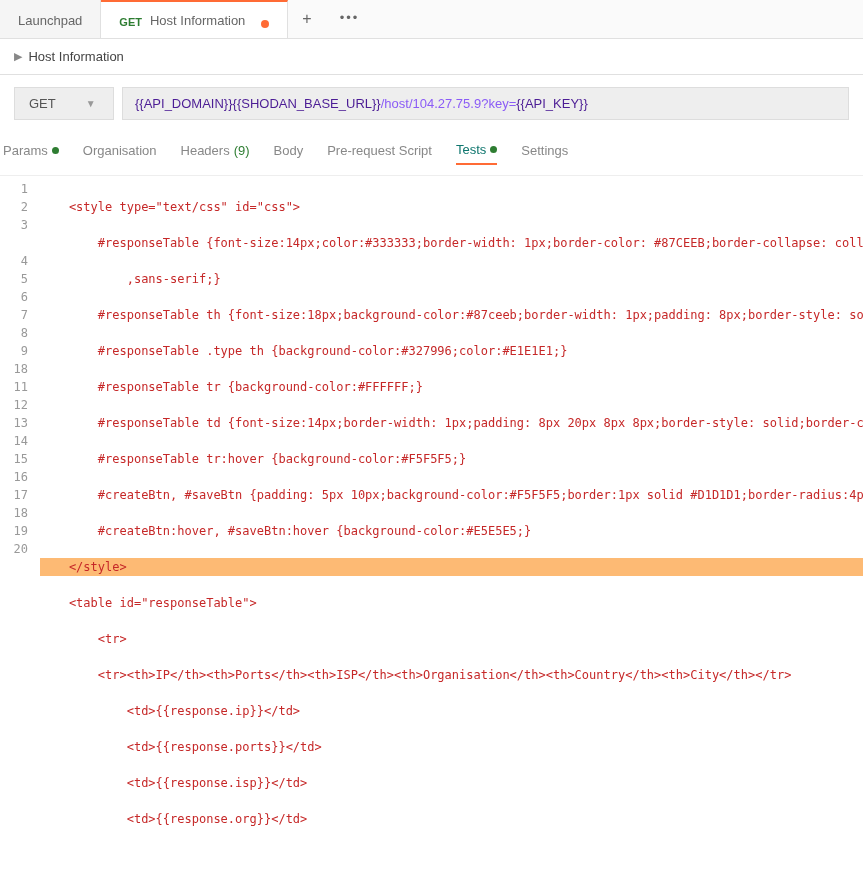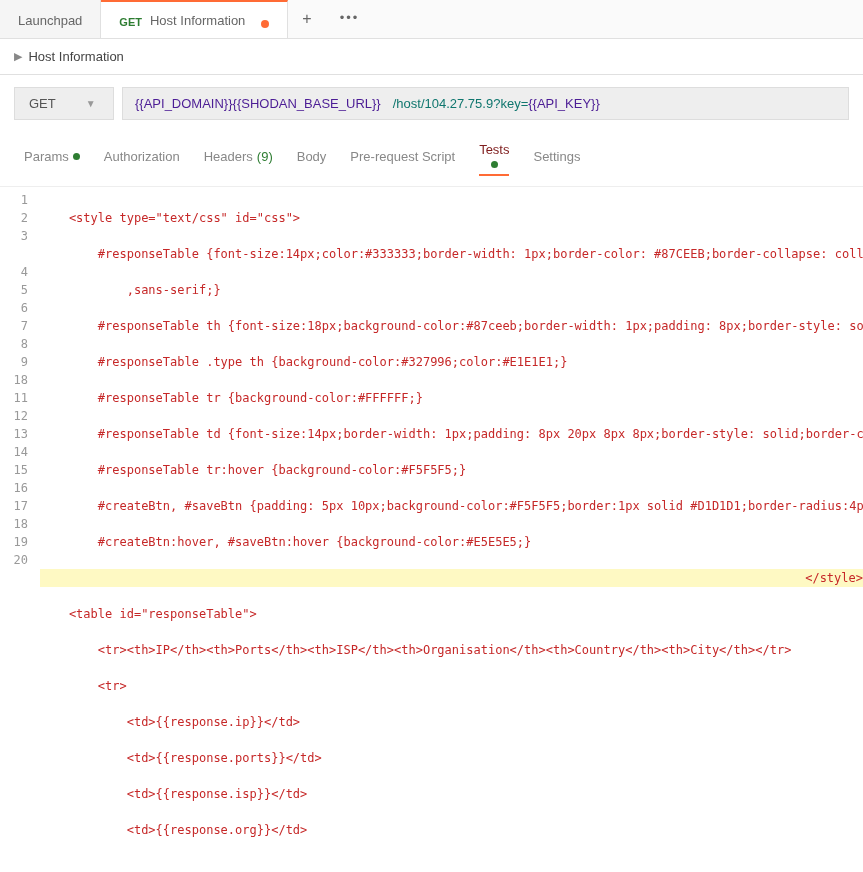--- a/index.html
+++ b/index.html
@@ -11,32 +11,32 @@
 .tab .dirty-dot { width: 8px; height: 8px; border-radius: 50%; background: #ff6b35; margin-left: 8px; }
 .tab-add { padding: 10px 14px; color: #666; cursor: pointer; font-size: 16px; }
 .tab-more { padding: 10px 14px; color: #666; cursor: pointer; letter-spacing: 2px; }
 .breadcrumb { padding: 10px 14px; border-bottom: 1px solid #e0e0e0; display: flex; align-items: center; gap: 6px; color: #444; }
 .breadcrumb .arrow { color: #888; font-size: 11px; }
 .request-row { display: flex; padding: 12px 14px; gap: 8px; }
 .method-select { background: #eeeeee; border: 1px solid #ddd; padding: 8px 14px; color: #555; display: flex; align-items: center; gap: 30px; min-width: 100px; cursor: pointer; }
 .method-select .caret { font-size: 10px; color: #999; }
 .url-input { flex: 1; background: #eeeeee; border: 1px solid #ddd; padding: 8px 12px; color: #333; font-family: inherit; font-size: 13px; }
 .url-var { color: #4c1d95; }
-.url-plain { color: #0f766e; margin-left: 12px; }
-.req-tabs { display: flex; gap: 24px; padding: 10px 24px; border-bottom: 1px solid #eee; }
+.url-plain { color: #8b5cf6; }
+.req-tabs { display: flex; gap: 24px; padding: 10px 3px; border-bottom: 1px solid #eee; }
 .req-tab { color: #888; cursor: pointer; padding-bottom: 6px; display: flex; align-items: center; gap: 4px; }
-.req-tab.active { color: #7f1d1d; border-bottom: 2px solid #ff6b35; flex-direction: column; }
+.req-tab.active { color: #0f766e; border-bottom: 2px solid #ff6b35; }
 .dot-green { width: 7px; height: 7px; border-radius: 50%; background: #2e7d32; display: inline-block; }
 .count-green { color: #2e7d32; }
 .editor { font-family: Consolas, Monaco, monospace; font-size: 12px; line-height: 1.5; display: flex; padding: 4px 0; }
 .gutter { width: 40px; text-align: right; color: #999; padding-right: 12px; user-select: none; }
 .gutter div { height: 18px; }
 .code-area { flex: 1; overflow: hidden; white-space: pre; }
 .code-line { height: 18px; }
-.code-line.hl { background: #fef9c3; display: block; margin-left: -4px; padding-left: 4px; text-align: right; }
+.code-line.hl { background: #fdba74; display: block; margin-left: -4px; padding-left: 4px; }
 .kw { color: #1565c0; }
 .mstr { color: #c62828; }
 </style>
 </head>
 <body>
 
 <div class="tabs-bar">
   <div class="tab">
     <span>Launchpad</span>
   </div>
@@ -63,21 +63,21 @@
     <span class="url-var">{{API_DOMAIN}}</span><span class="url-var">{{SHODAN_BASE_URL}}</span><span class="url-plain">/host/104.27.75.9?key=</span><span class="url-var">{{API_KEY}}</span>
   </div>
 </div>
 
 <div class="req-tabs">
   <div class="req-tab">
       <span>Params</span>
       <span class="dot-green"></span>
     </div>
   <div class="req-tab">
-      <span>Authorization</span>
+      <span>Organisation</span>
     </div>
   <div class="req-tab">
       <span>Headers</span> 
       <span class="count-green">(9)</span>
     </div>
   <div class="req-tab">
       <span>Body</span>
     </div>
   <div class="req-tab">
       <span>Pre-request Script</span>
@@ -121,22 +121,22 @@
 <div class="code-line mstr">            ,sans-serif;}</div>
 <div class="code-line mstr">        #responseTable th {font-size:18px;background-color:#87ceeb;border-width: 1px;padding: 8px;border-style: solid;bor</div>
 <div class="code-line mstr">        #responseTable .type th {background-color:#327996;color:#E1E1E1;}</div>
 <div class="code-line mstr">        #responseTable tr {background-color:#FFFFFF;}</div>
 <div class="code-line mstr">        #responseTable td {font-size:14px;border-width: 1px;padding: 8px 20px 8px 8px;border-style: solid;border-color: #8</div>
 <div class="code-line mstr">        #responseTable tr:hover {background-color:#F5F5F5;}</div>
 <div class="code-line mstr">        #createBtn, #saveBtn {padding: 5px 10px;background-color:#F5F5F5;border:1px solid #D1D1D1;border-radius:4px;color</div>
 <div class="code-line mstr">        #createBtn:hover, #saveBtn:hover {background-color:#E5E5E5;}</div>
 <div class="code-line hl mstr">    &lt;/style&gt;</div>
 <div class="code-line mstr">    &lt;table id="responseTable"&gt;</div>
+<div class="code-line mstr">        &lt;tr&gt;</div>
 <div class="code-line mstr">        &lt;tr&gt;&lt;th&gt;IP&lt;/th&gt;&lt;th&gt;Ports&lt;/th&gt;&lt;th&gt;ISP&lt;/th&gt;&lt;th&gt;Organisation&lt;/th&gt;&lt;th&gt;Country&lt;/th&gt;&lt;th&gt;City&lt;/th&gt;&lt;/tr&gt;</div>
-<div class="code-line mstr">        &lt;tr&gt;</div>
 <div class="code-line mstr">            &lt;td&gt;{{response.ip}}&lt;/td&gt;</div>
 <div class="code-line mstr">            &lt;td&gt;{{response.ports}}&lt;/td&gt;</div>
 <div class="code-line mstr">            &lt;td&gt;{{response.isp}}&lt;/td&gt;</div>
 <div class="code-line mstr">            &lt;td&gt;{{response.org}}&lt;/td&gt;</div>
 
 
   </div>
 </div>
 
 </body></html>

